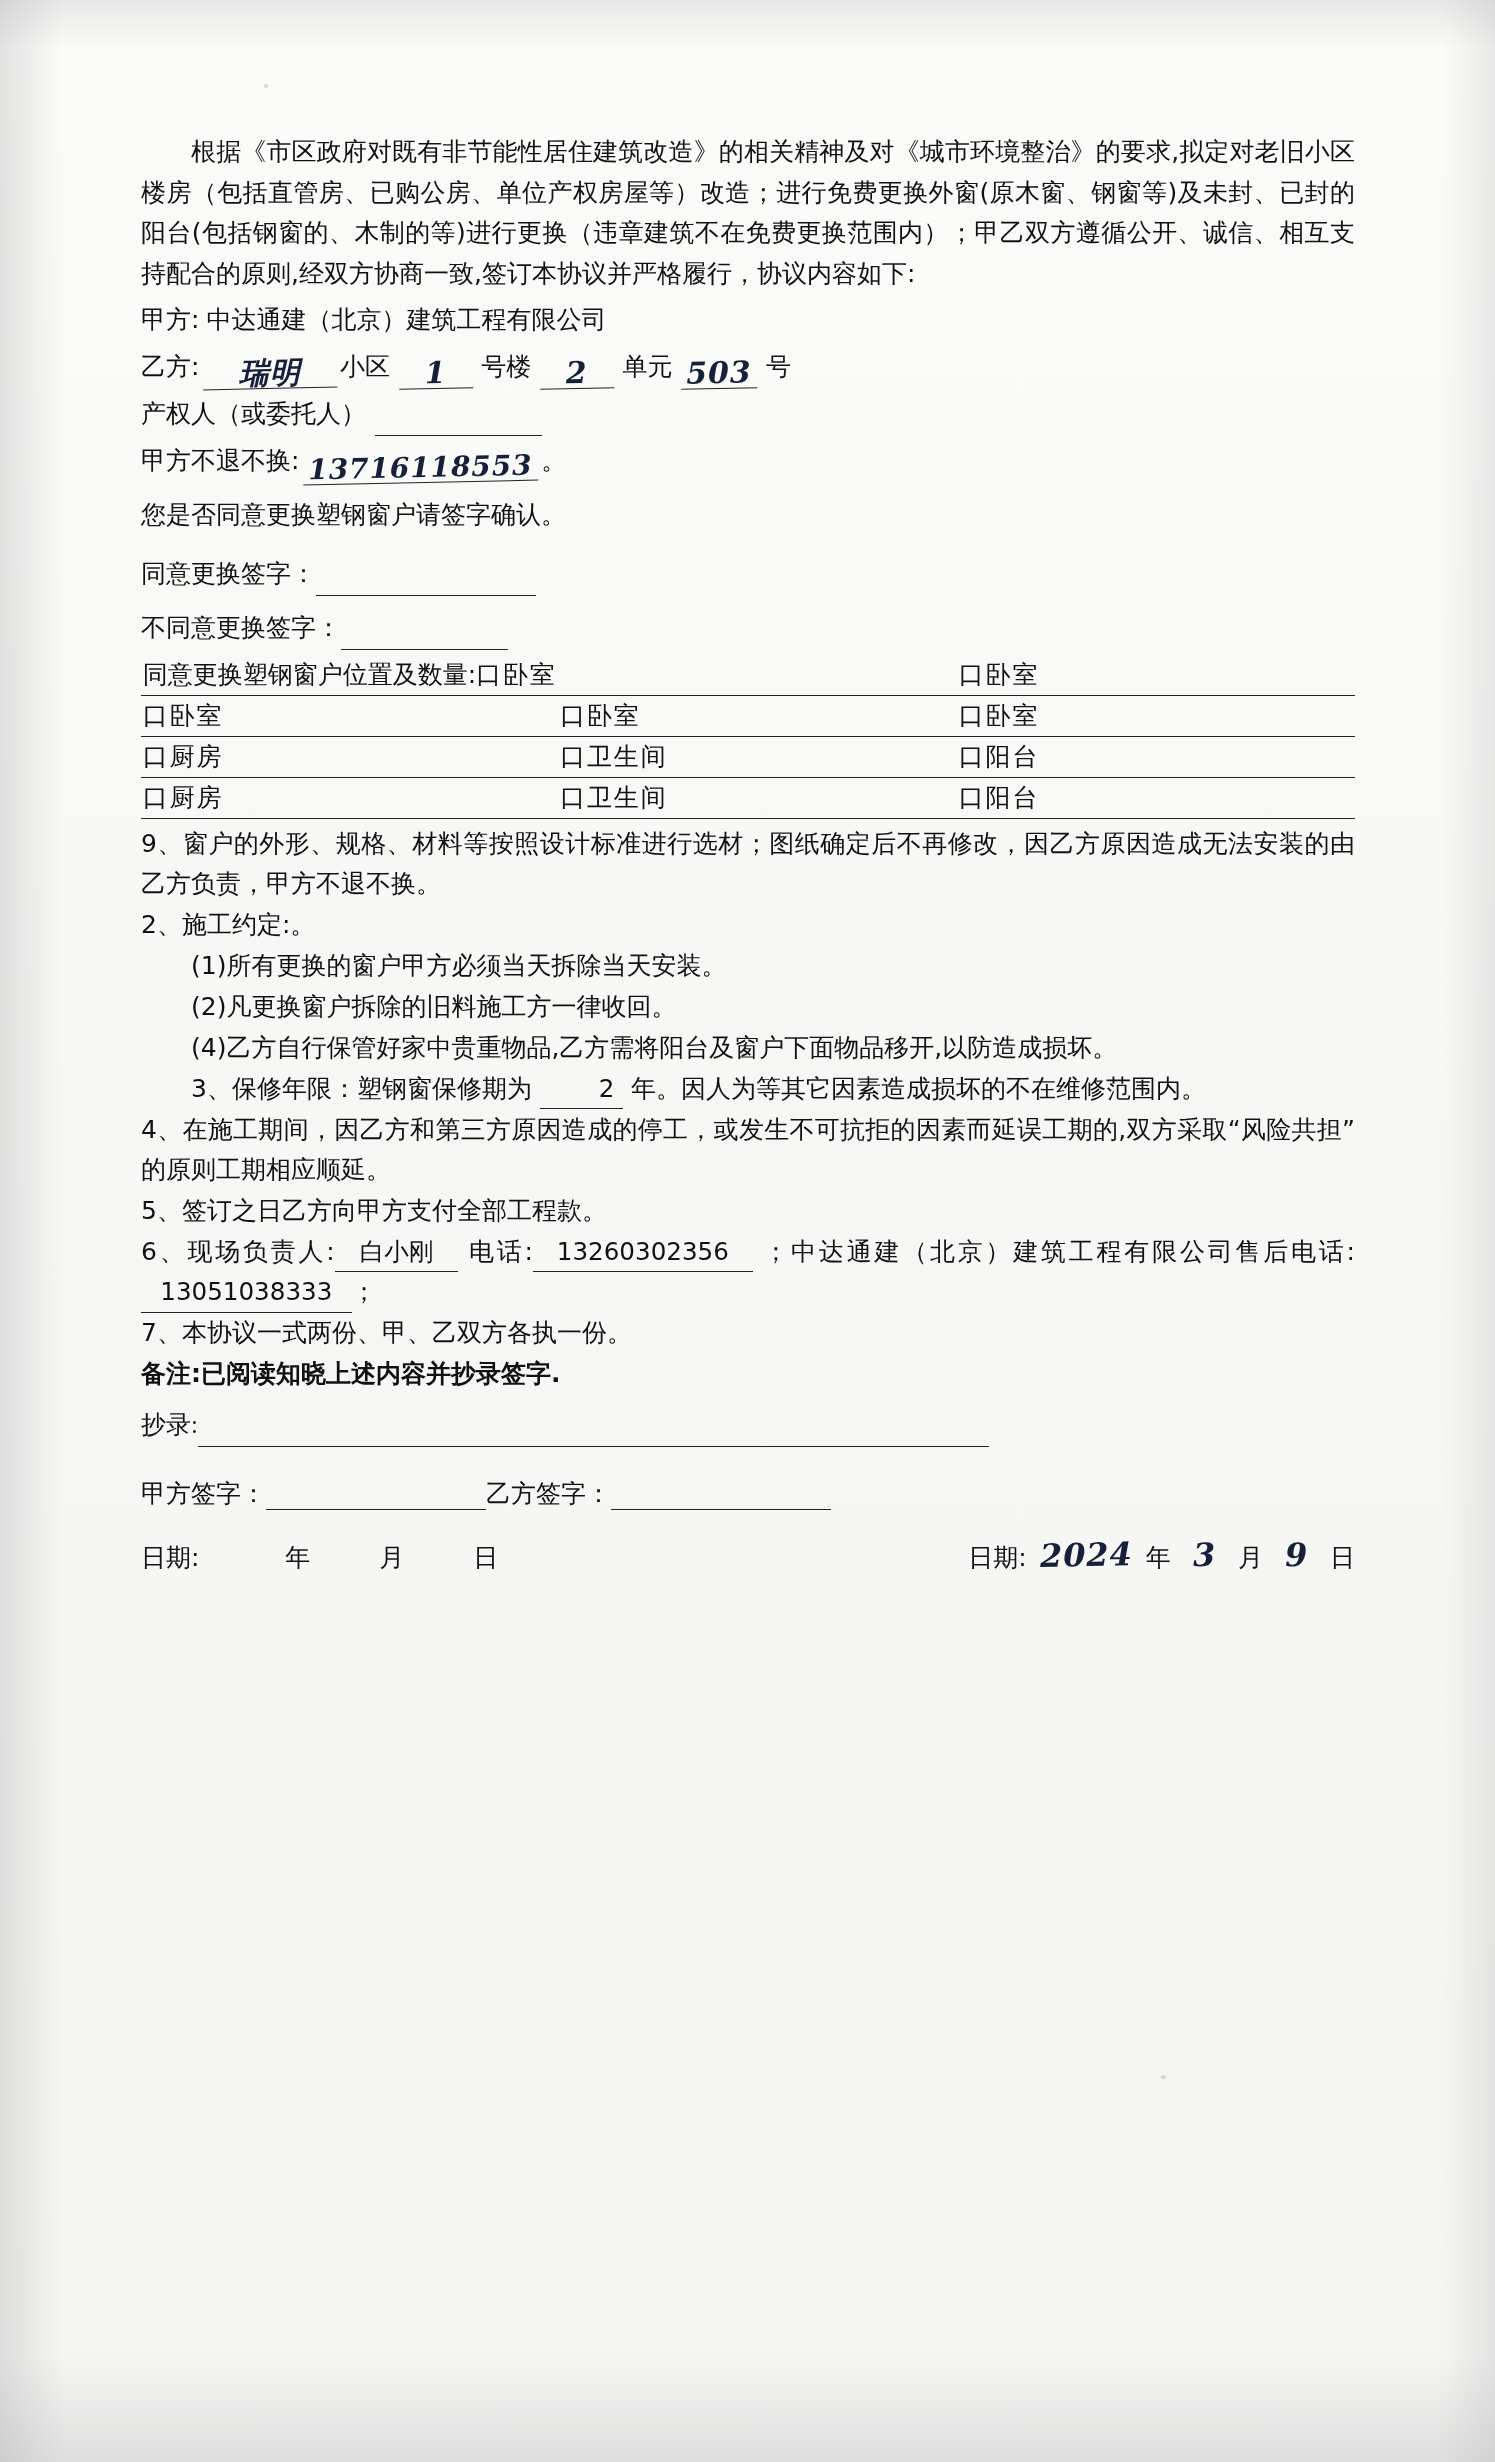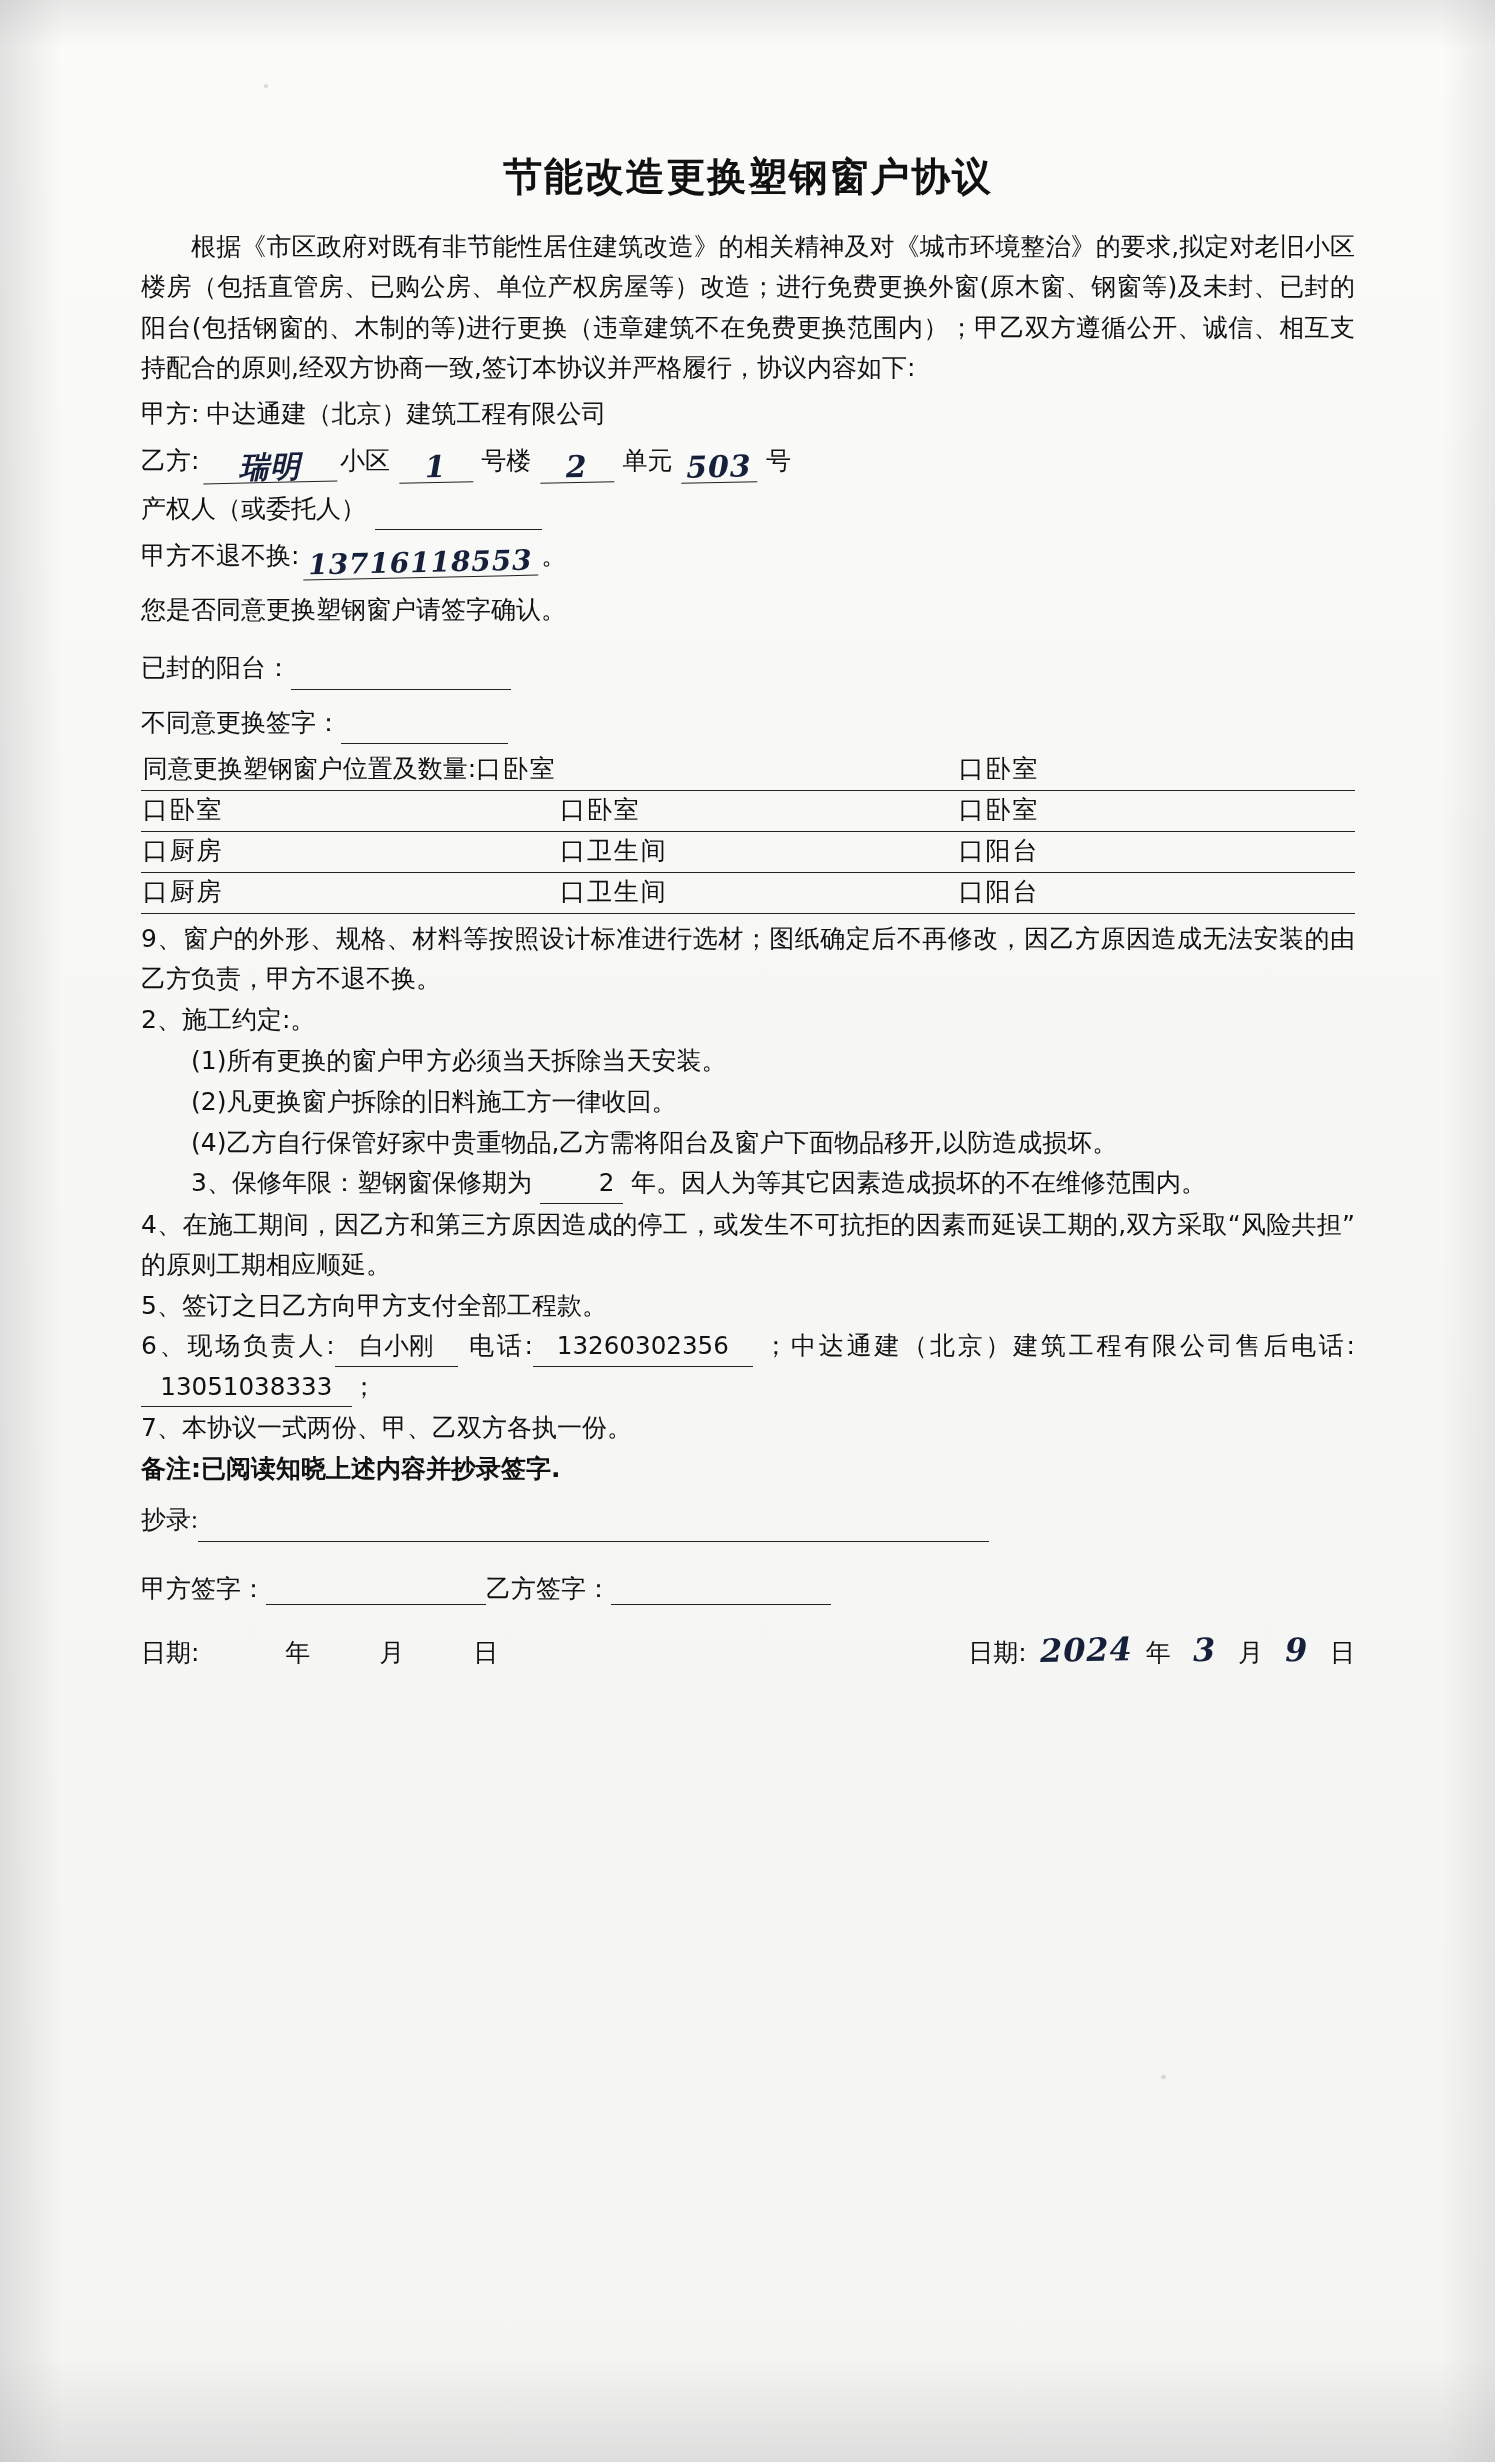--- a/index.html
+++ b/index.html
@@ -183,21 +183,20 @@
   <div class="scan-shadow-left"></div>
   <div class="scan-shadow-top"></div>
   <div class="scan-shadow-right"></div>
   <div class="scan-shadow-bottom"></div>
 
   <div class="speck" style="left:264px; top:84px; width:4.4px; height:3.5px;"></div>
   <div class="speck" style="left:1161px; top:2075px; width:5.3px; height:4.4px;"></div>
 
   <div class="doc">
 
-    <div class="doc-title">节能改造更换塑钢窗户协议</div>
 
     <p class="para indent">根据《市区政府对既有非节能性居住建筑改造》的相关精神及对《城市环境整治》的要求,拟定对老旧小区楼房（包括直管房、已购公房、单位产权房屋等）改造；进行免费更换外窗(原木窗、钢窗等)及未封、已封的阳台(包括钢窗的、木制的等)进行更换（违章建筑不在免费更换范围内）；甲乙双方遵循公开、诚信、相互支持配合的原则,经双方协商一致,签订本协议并严格履行，协议内容如下:</p>
 
     <div class="line-row">
       <span class="lbl">甲方:</span>
       <span class="lbl" style="margin-left:7px;">中达通建（北京）建筑工程有限公司</span>
     </div>
 
     <div class="line-row">
       <span class="lbl">乙方:</span>
@@ -218,21 +217,21 @@
 
     <div class="line-row">
       <span class="lbl">甲方不退不换:</span>
       <span class="hand hand-under hand-lg" style="margin:0 3.5px; font-size:28px;">13716118553</span>
       <span class="lbl">。</span>
     </div>
 
     <p class="para" style="margin-top:12.3px;">您是否同意更换塑钢窗户请签字确认。</p>
 
     <div class="line-row" style="margin-top:16px;">
-      <span class="lbl">已封的阳台：</span>
+      <span class="lbl">同意更换签字：</span>
       <span class="rule rule-lg"></span>
     </div>
 
     <div class="line-row" style="margin-top:10.6px;">
       <span class="lbl">不同意更换签字：</span>
       <span class="rule rule-md"></span>
     </div>
 
     <table class="pos-table">
       <tbody>

